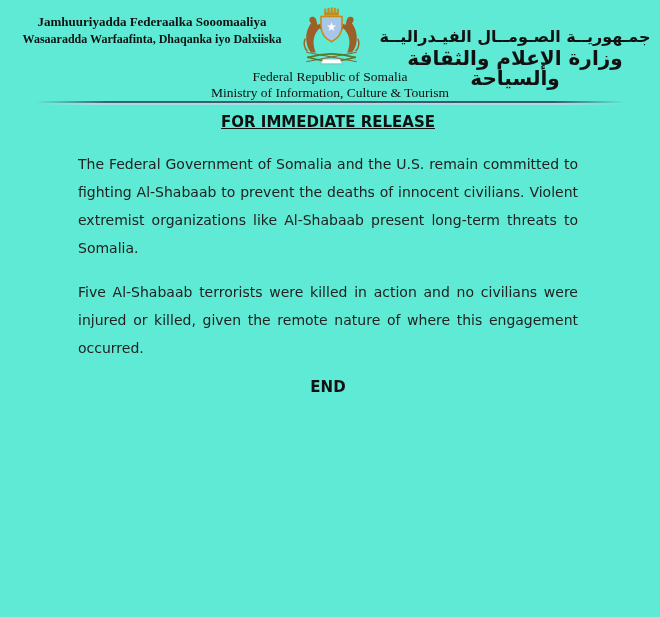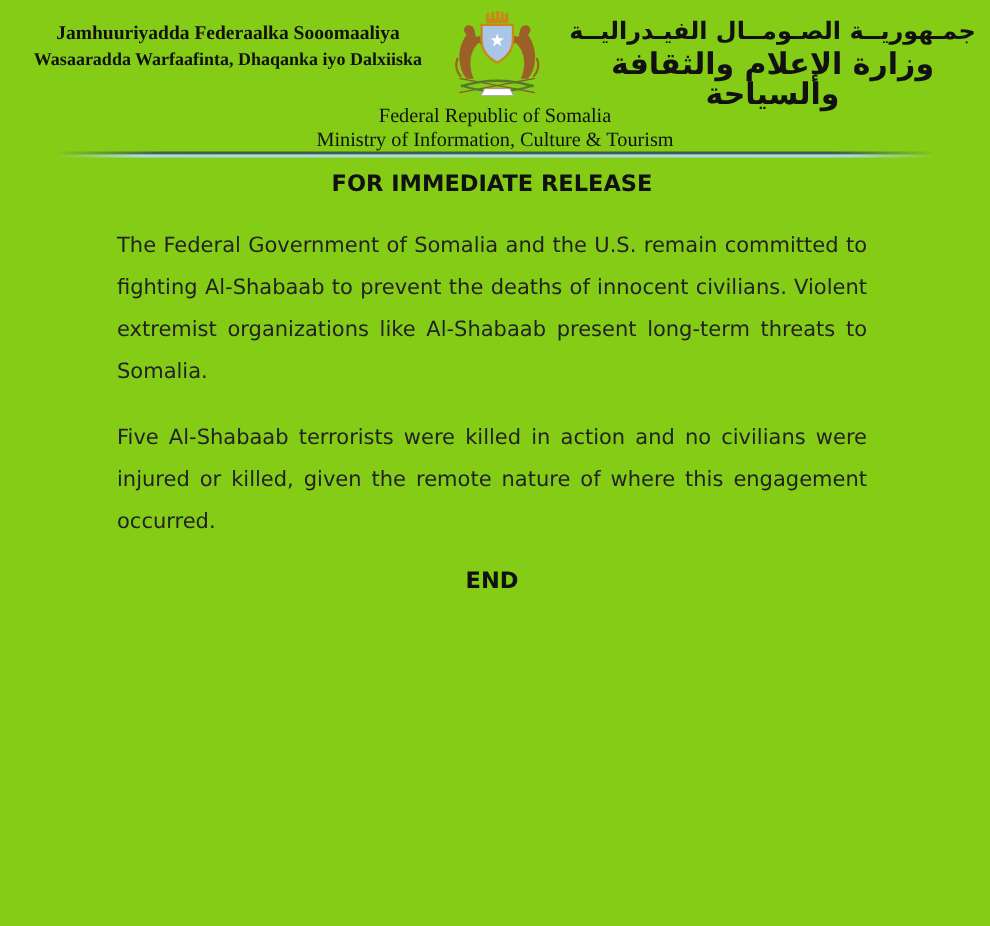--- a/index.html
+++ b/index.html
@@ -1,20 +1,20 @@
 <!DOCTYPE html>
 <html><head>
 <meta charset="utf-8">
 <style>
   html, body { margin: 0; padding: 0; background: #ffffff; }
   #page {
     position: relative;
     width: 660px;
     height: 617px;
-    background: #84cc16;
+    background: #5eead4;
     overflow: hidden;
     font-family: "DejaVu Sans", sans-serif;
     color: #1f1f1f;
   }
 
   
   .somali-block {
     position: absolute;
     left: 18px; top: 13px;
     width: 268px;
@@ -29,21 +29,21 @@
   .arabic-block {
     position: absolute;
     right: 4px; top: 9px;
     width: 282px;
     text-align: center;
     direction: rtl;
     font-family: "DejaVu Sans", sans-serif;
     font-weight: bold;
     color: #111;
   }
-  .arabic-line1 { font-size: 16px; line-height: 23px; letter-spacing: 0.5px; }
+  .arabic-line1 { font-size: 16px; line-height: 23px; letter-spacing: 0.5px; margin-top: 16px; }
   .arabic-line2 { font-size: 20px; line-height: 20px; }
 
   .emblem {
     position: absolute;
     left: 300px; top: 5px;
     width: 63px; height: 62px;
   }
 
   .ministry-block {
     position: absolute;
@@ -76,20 +76,21 @@
     left: 78px; top: 112px;
     width: 500px;
   }
   .release-heading {
     font-size: 15px;
     font-weight: bold;
     text-align: center;
     line-height: 20px;
     margin: 0 0 18px 0;
     color: #111;
+    text-decoration: underline;
   }
   .content p {
     font-size: 14px;
     line-height: 28px;
     text-align: justify;
     margin: 0 0 16px 0;
     color: #222;
   }
   .end-label {
     font-size: 15px;

